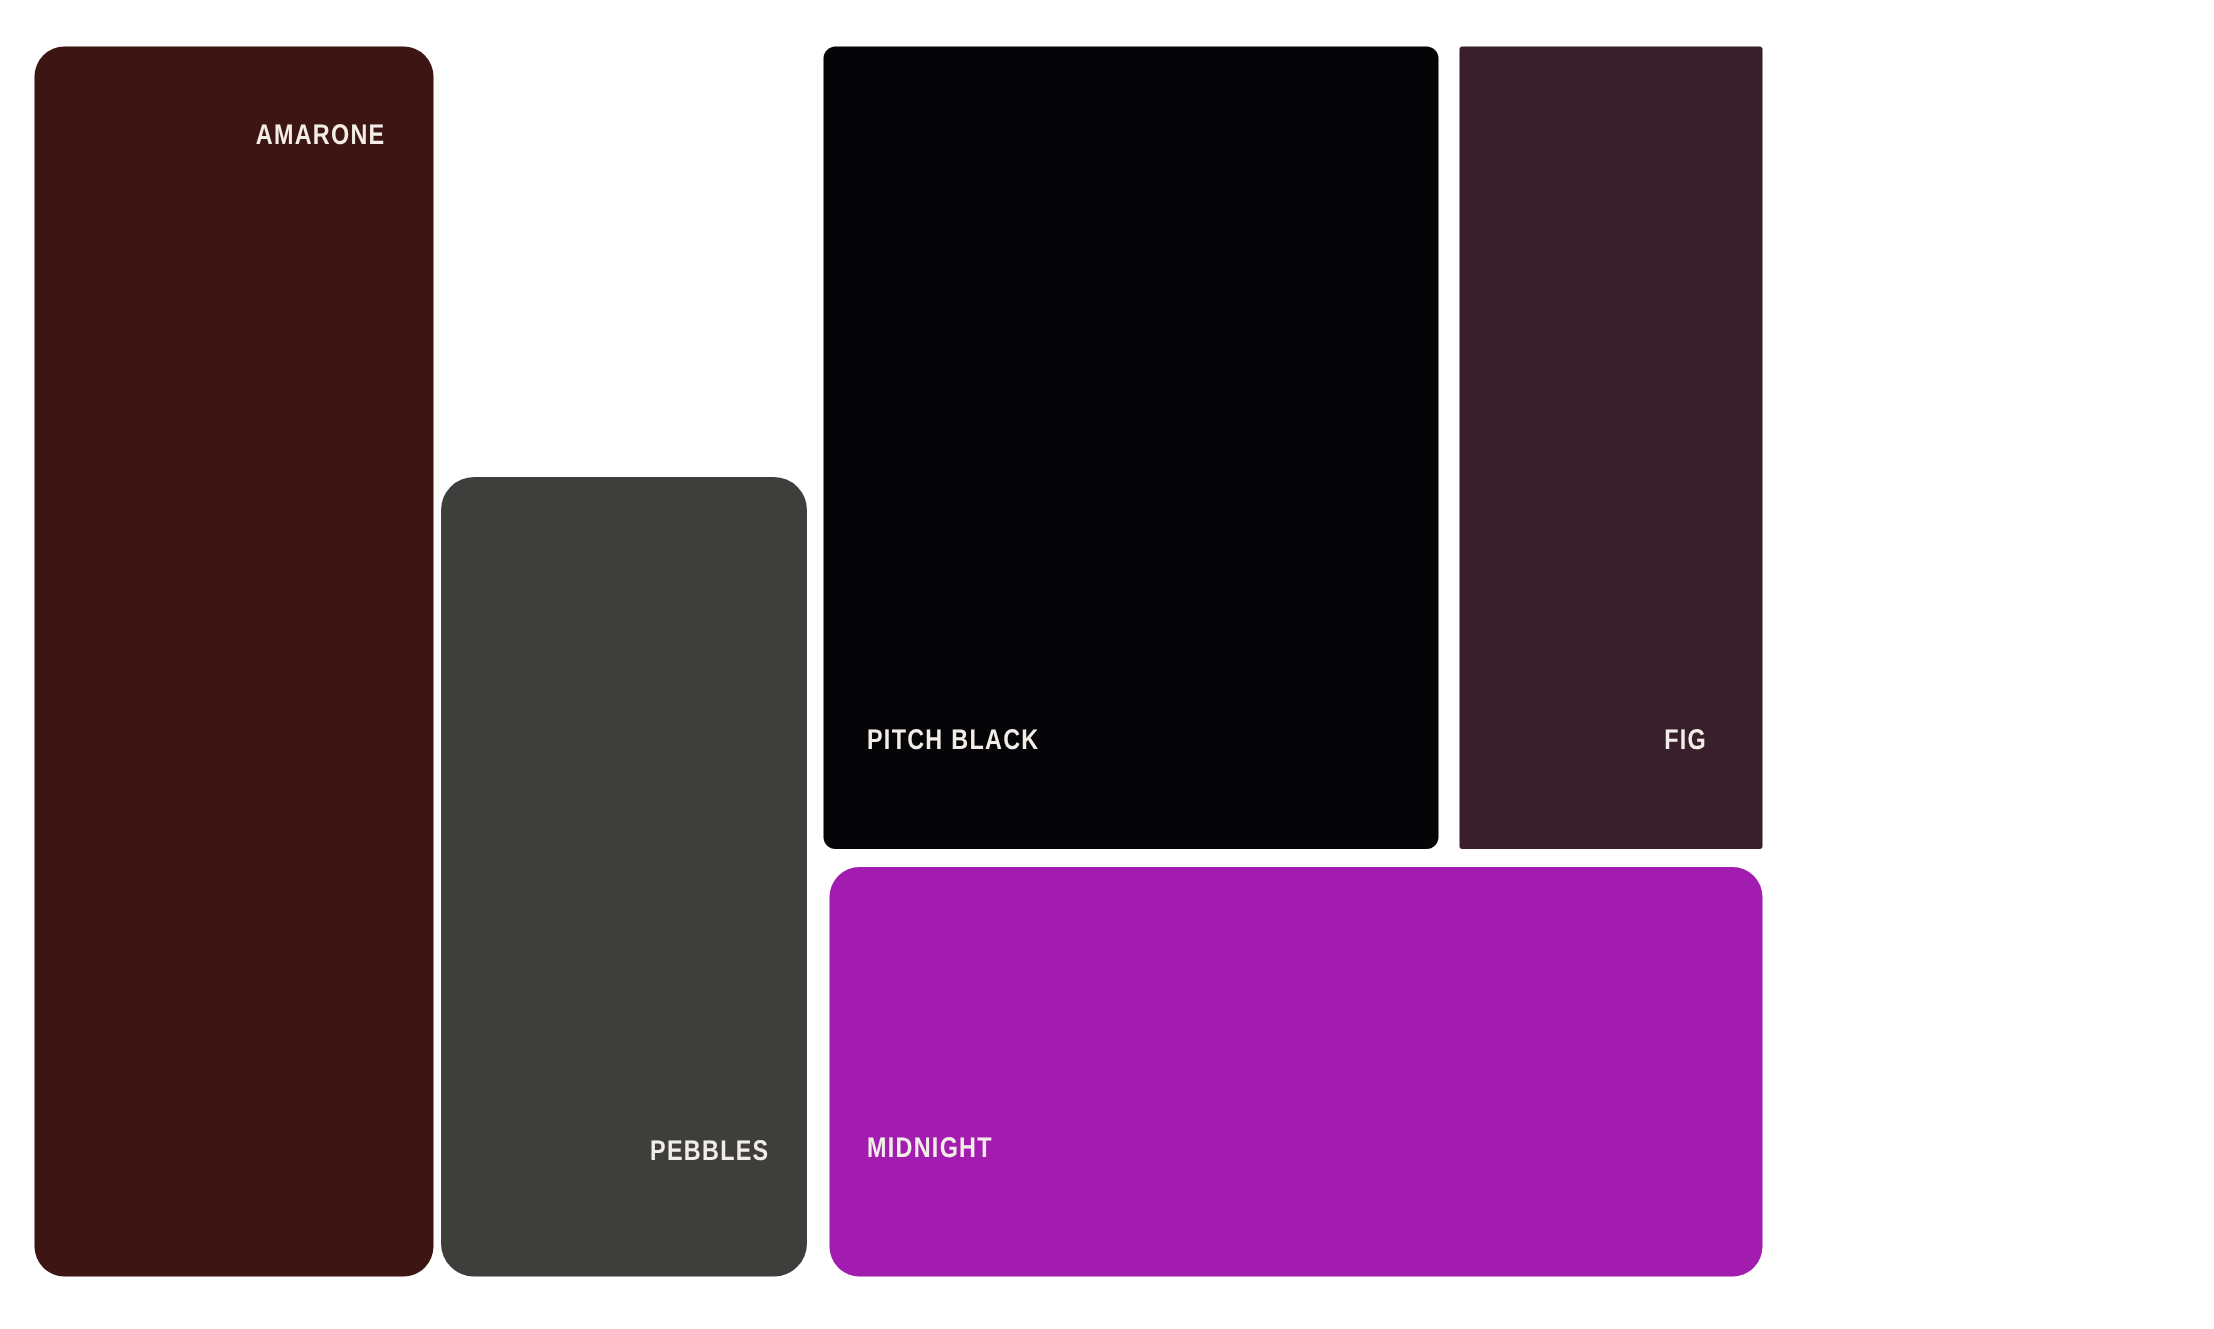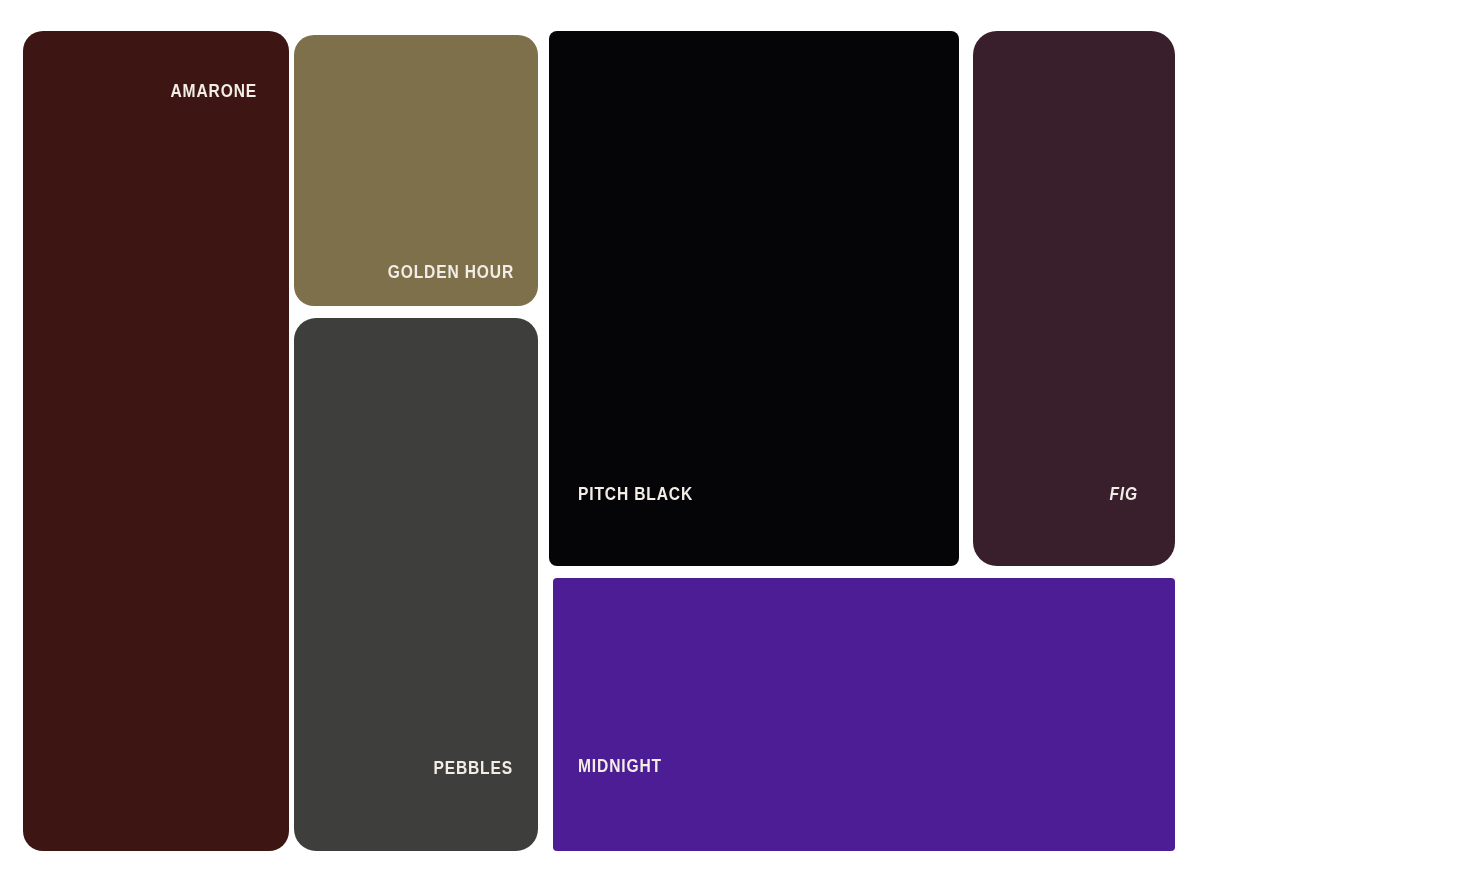--- a/index.html
+++ b/index.html
@@ -65,33 +65,30 @@
 </style>
 </head>
 <body style="background: rgb(255, 255, 255);">
 
 <div class="palette-board" style="background: rgb(255, 255, 255);">
 
   <div class="swatch tile-amarone align-right" style="background: rgb(61, 21, 18); border-radius: 20px;">
     <span class="swatch-label" style="color: rgb(242, 237, 230);">AMARONE</span>
   </div>
 
-  <div class="swatch tile-golden-hour align-right" style="background: rgb(126, 112, 75); border-radius: 20px;">
-    <span class="swatch-label" style="color: rgb(242, 237, 230);">GOLDEN HOUR</span>
-  </div>
 
   <div class="swatch tile-pebbles align-right" style="background: rgb(62, 62, 60); border-radius: 22px;">
     <span class="swatch-label" style="color: rgb(242, 237, 230);">PEBBLES</span>
   </div>
 
   <div class="swatch tile-pitch-black align-left" style="background: rgb(5, 5, 7); border-radius: 8px;">
     <span class="swatch-label" style="color: rgb(242, 237, 230);">PITCH BLACK</span>
   </div>
 
-  <div class="swatch tile-fig align-right" style="background: rgb(57, 31, 43); border-radius: 24px; font-style: italic;">
+  <div class="swatch tile-fig align-right" style="background: rgb(57, 31, 43); border-radius: 2px;">
     <span class="swatch-label" style="color: rgb(242, 237, 230);">FIG</span>
   </div>
 
-  <div class="swatch tile-midnight align-left" style="background: #4c1d95; border-radius: 4px;">
+  <div class="swatch tile-midnight align-left" style="background: #a21caf; border-radius: 20px;">
     <span class="swatch-label" style="color: rgb(242, 237, 230);">MIDNIGHT</span>
   </div>
 
 </div>
 
 </body></html>

